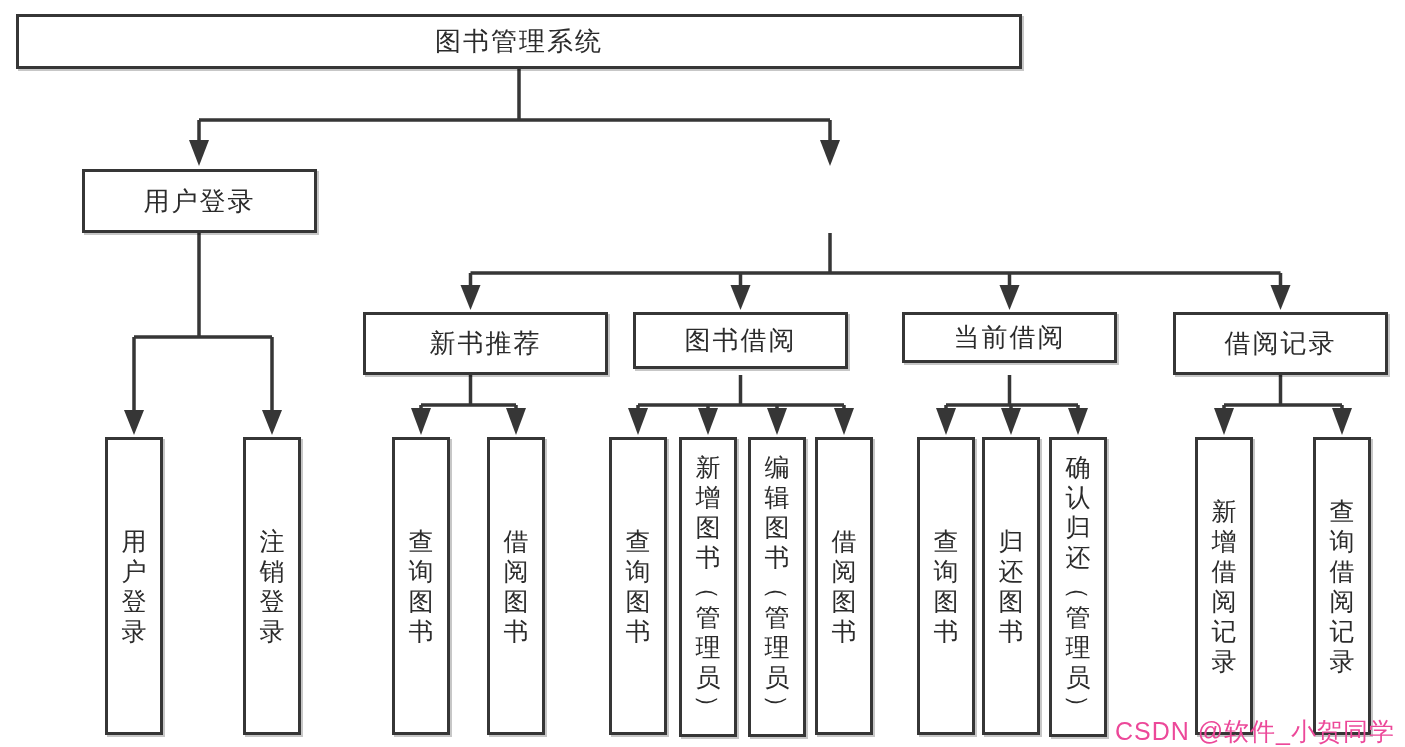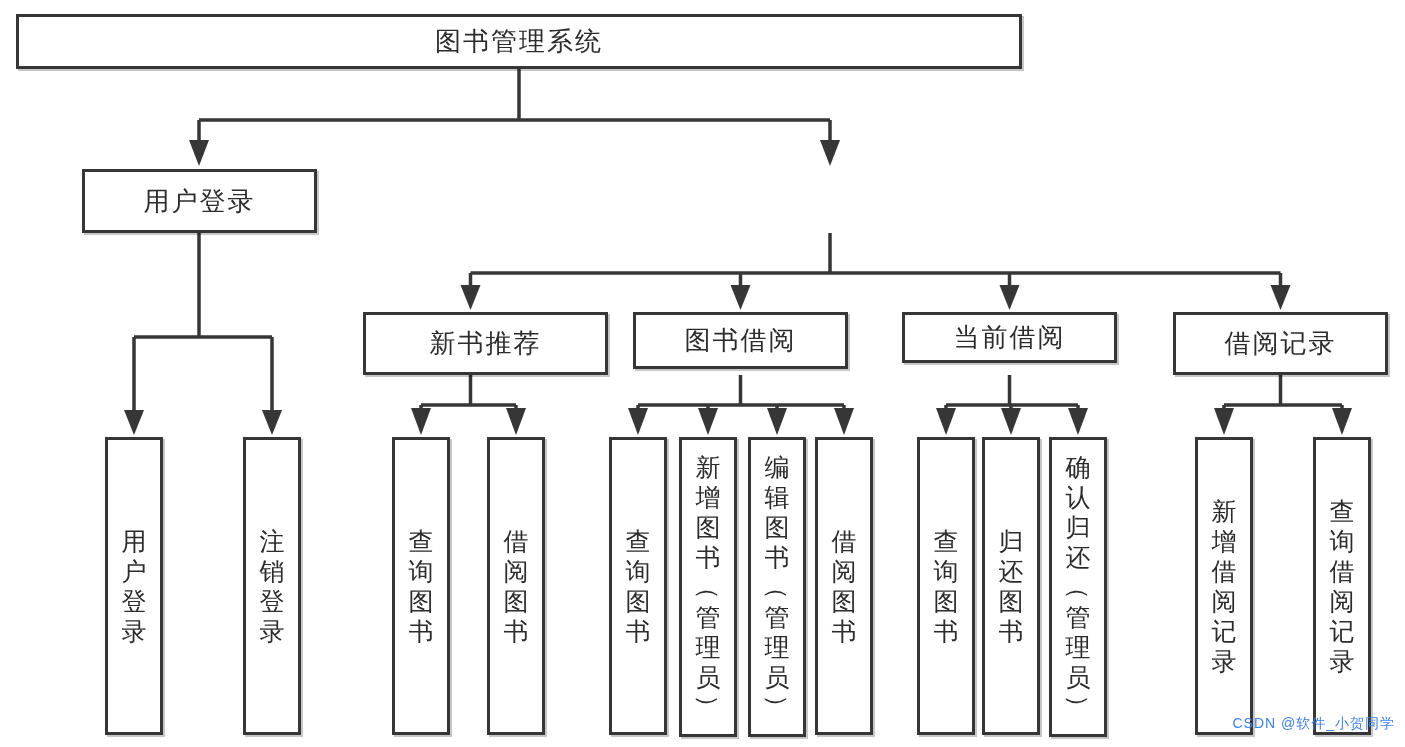--- a/index.html
+++ b/index.html
@@ -40,23 +40,23 @@
     height: 100%;
     font-size: 25px;
     line-height: 30px;
   }
   .vlabel span { display: block; }
   .vlabel span.rot { transform: rotate(90deg); }
   .watermark {
     position: absolute;
     right: 10px;
     top: 715px;
-    font-size: 14px;
+    font-size: 25px;
     letter-spacing: 1px;
-    color: #3b82f6;
+    color: #ec4899;
     z-index: 5;
     white-space: nowrap;
   }
 </style>
 </head>
 <body>
 
 <div class="canvas">
 
   <svg class="connectors" viewBox="0 0 1405 747" fill="none" stroke="#363636" stroke-width="3.5">

